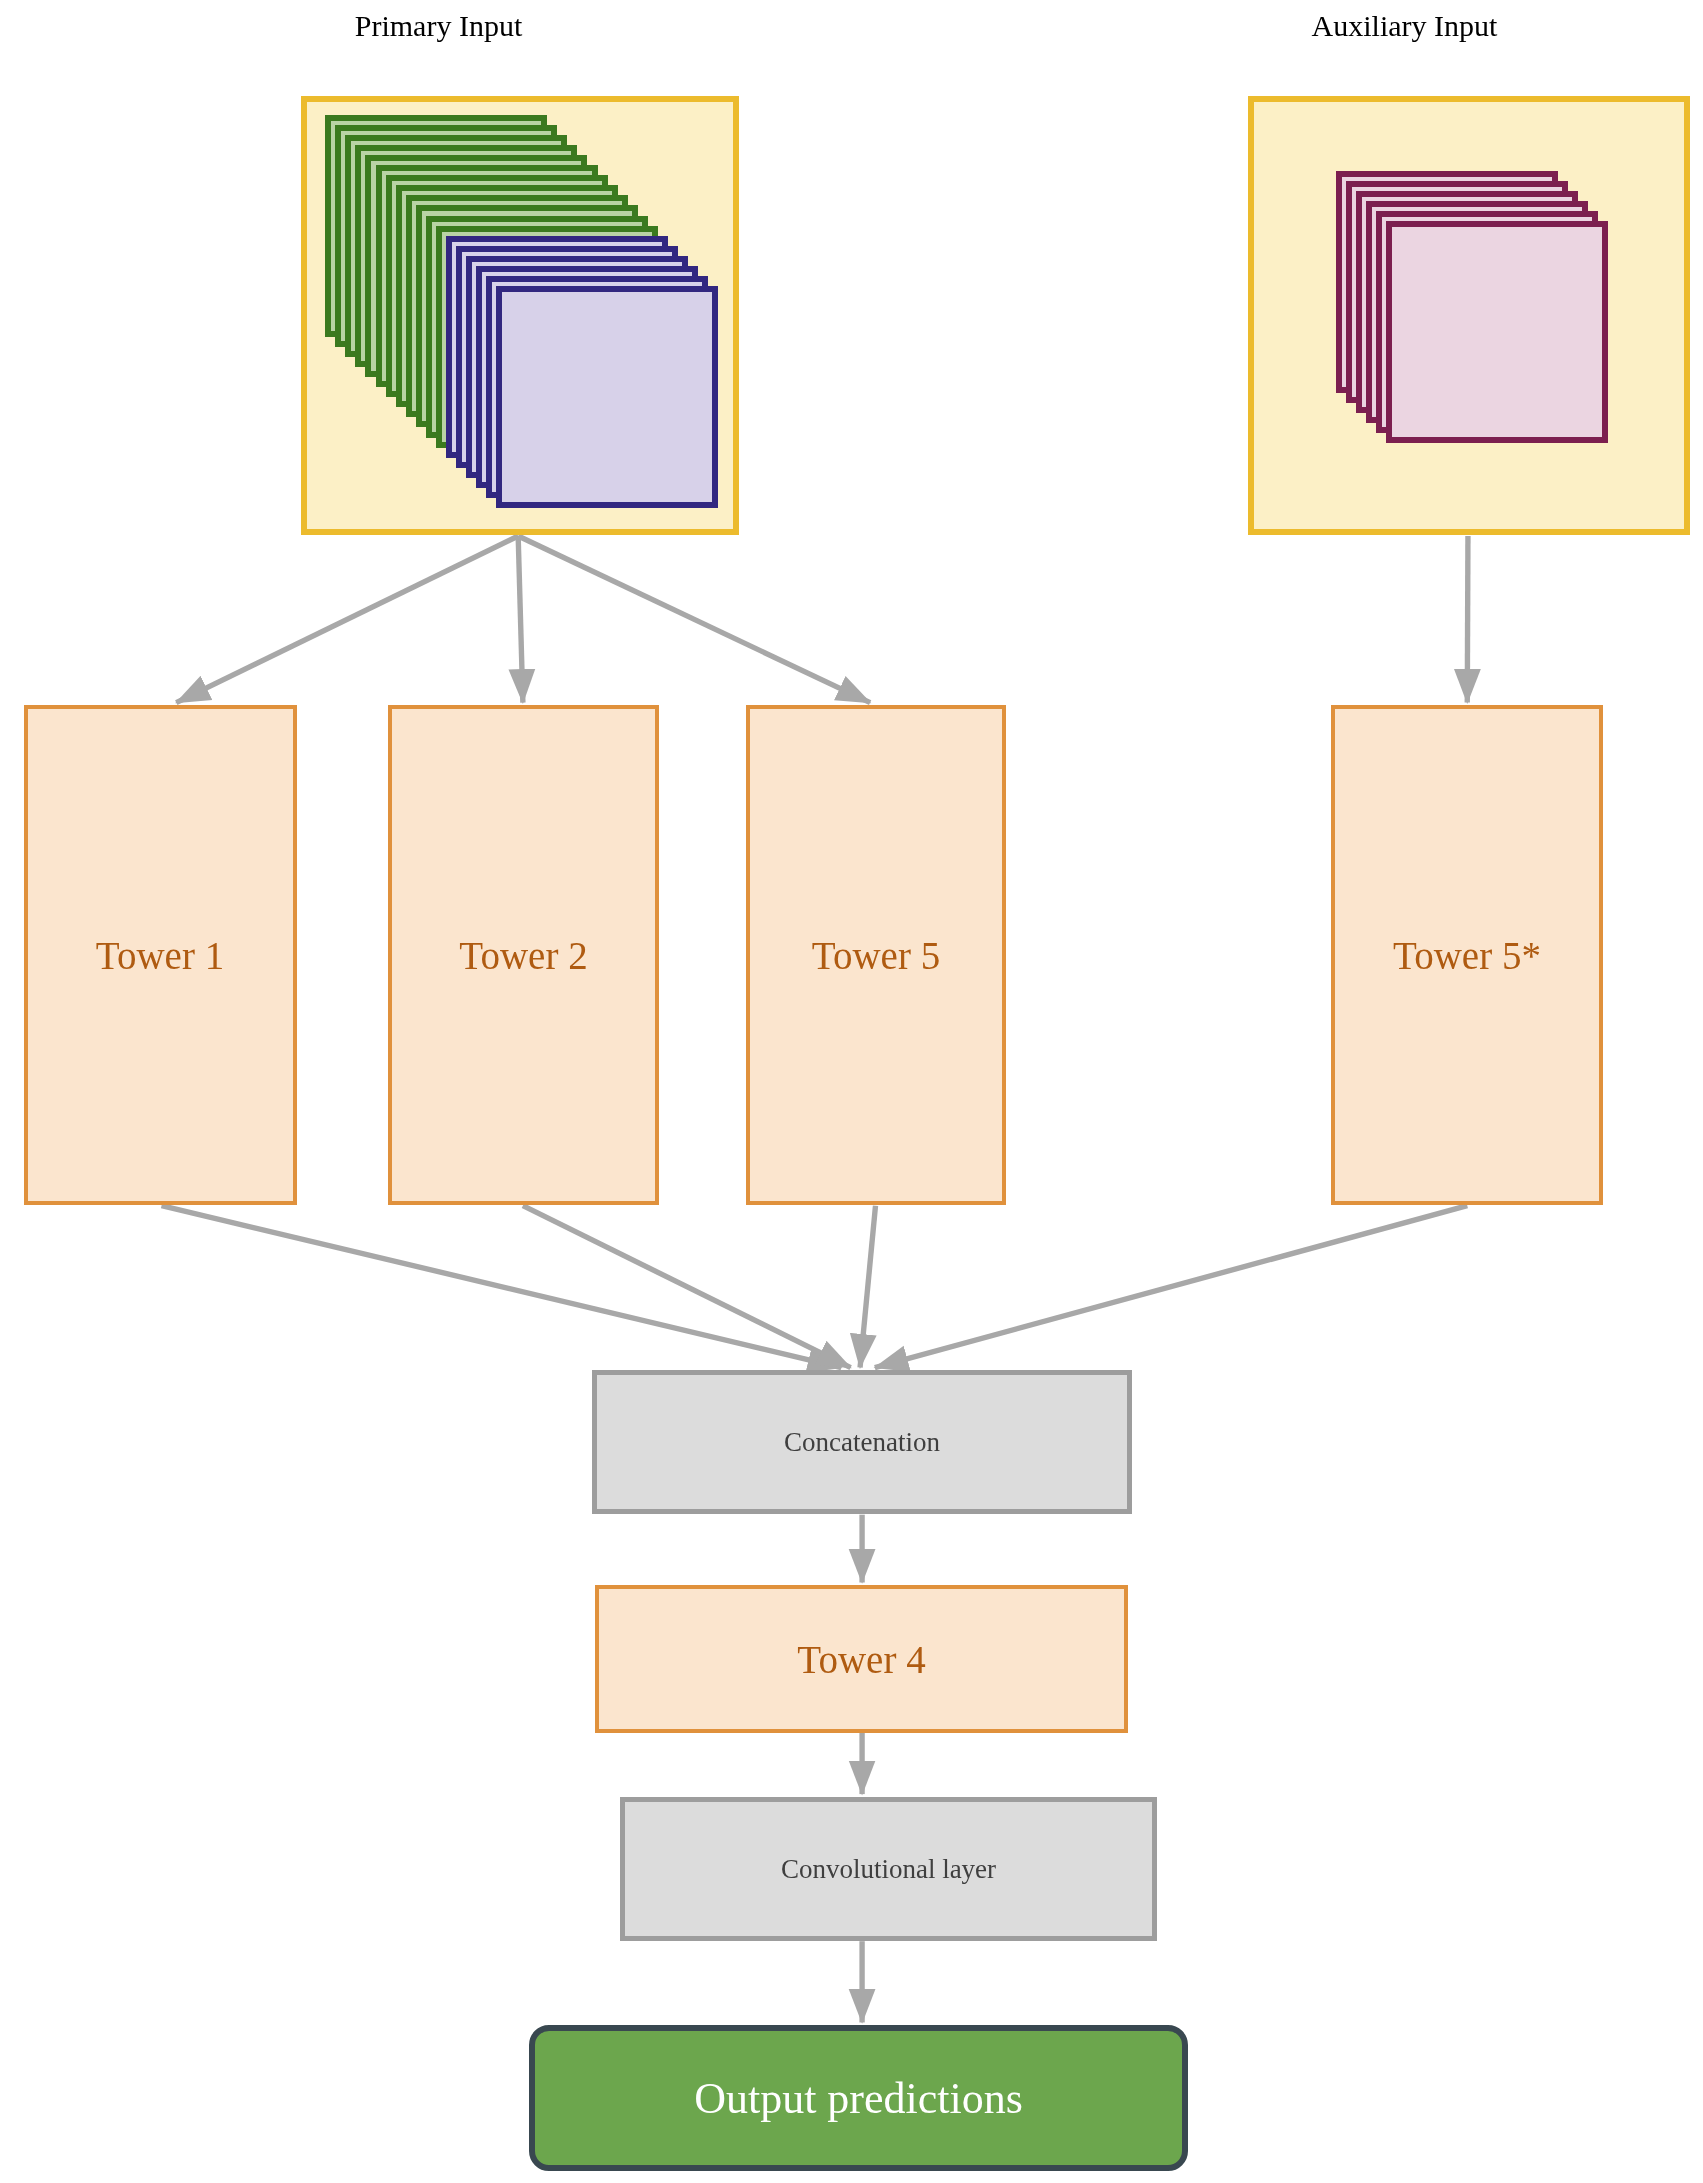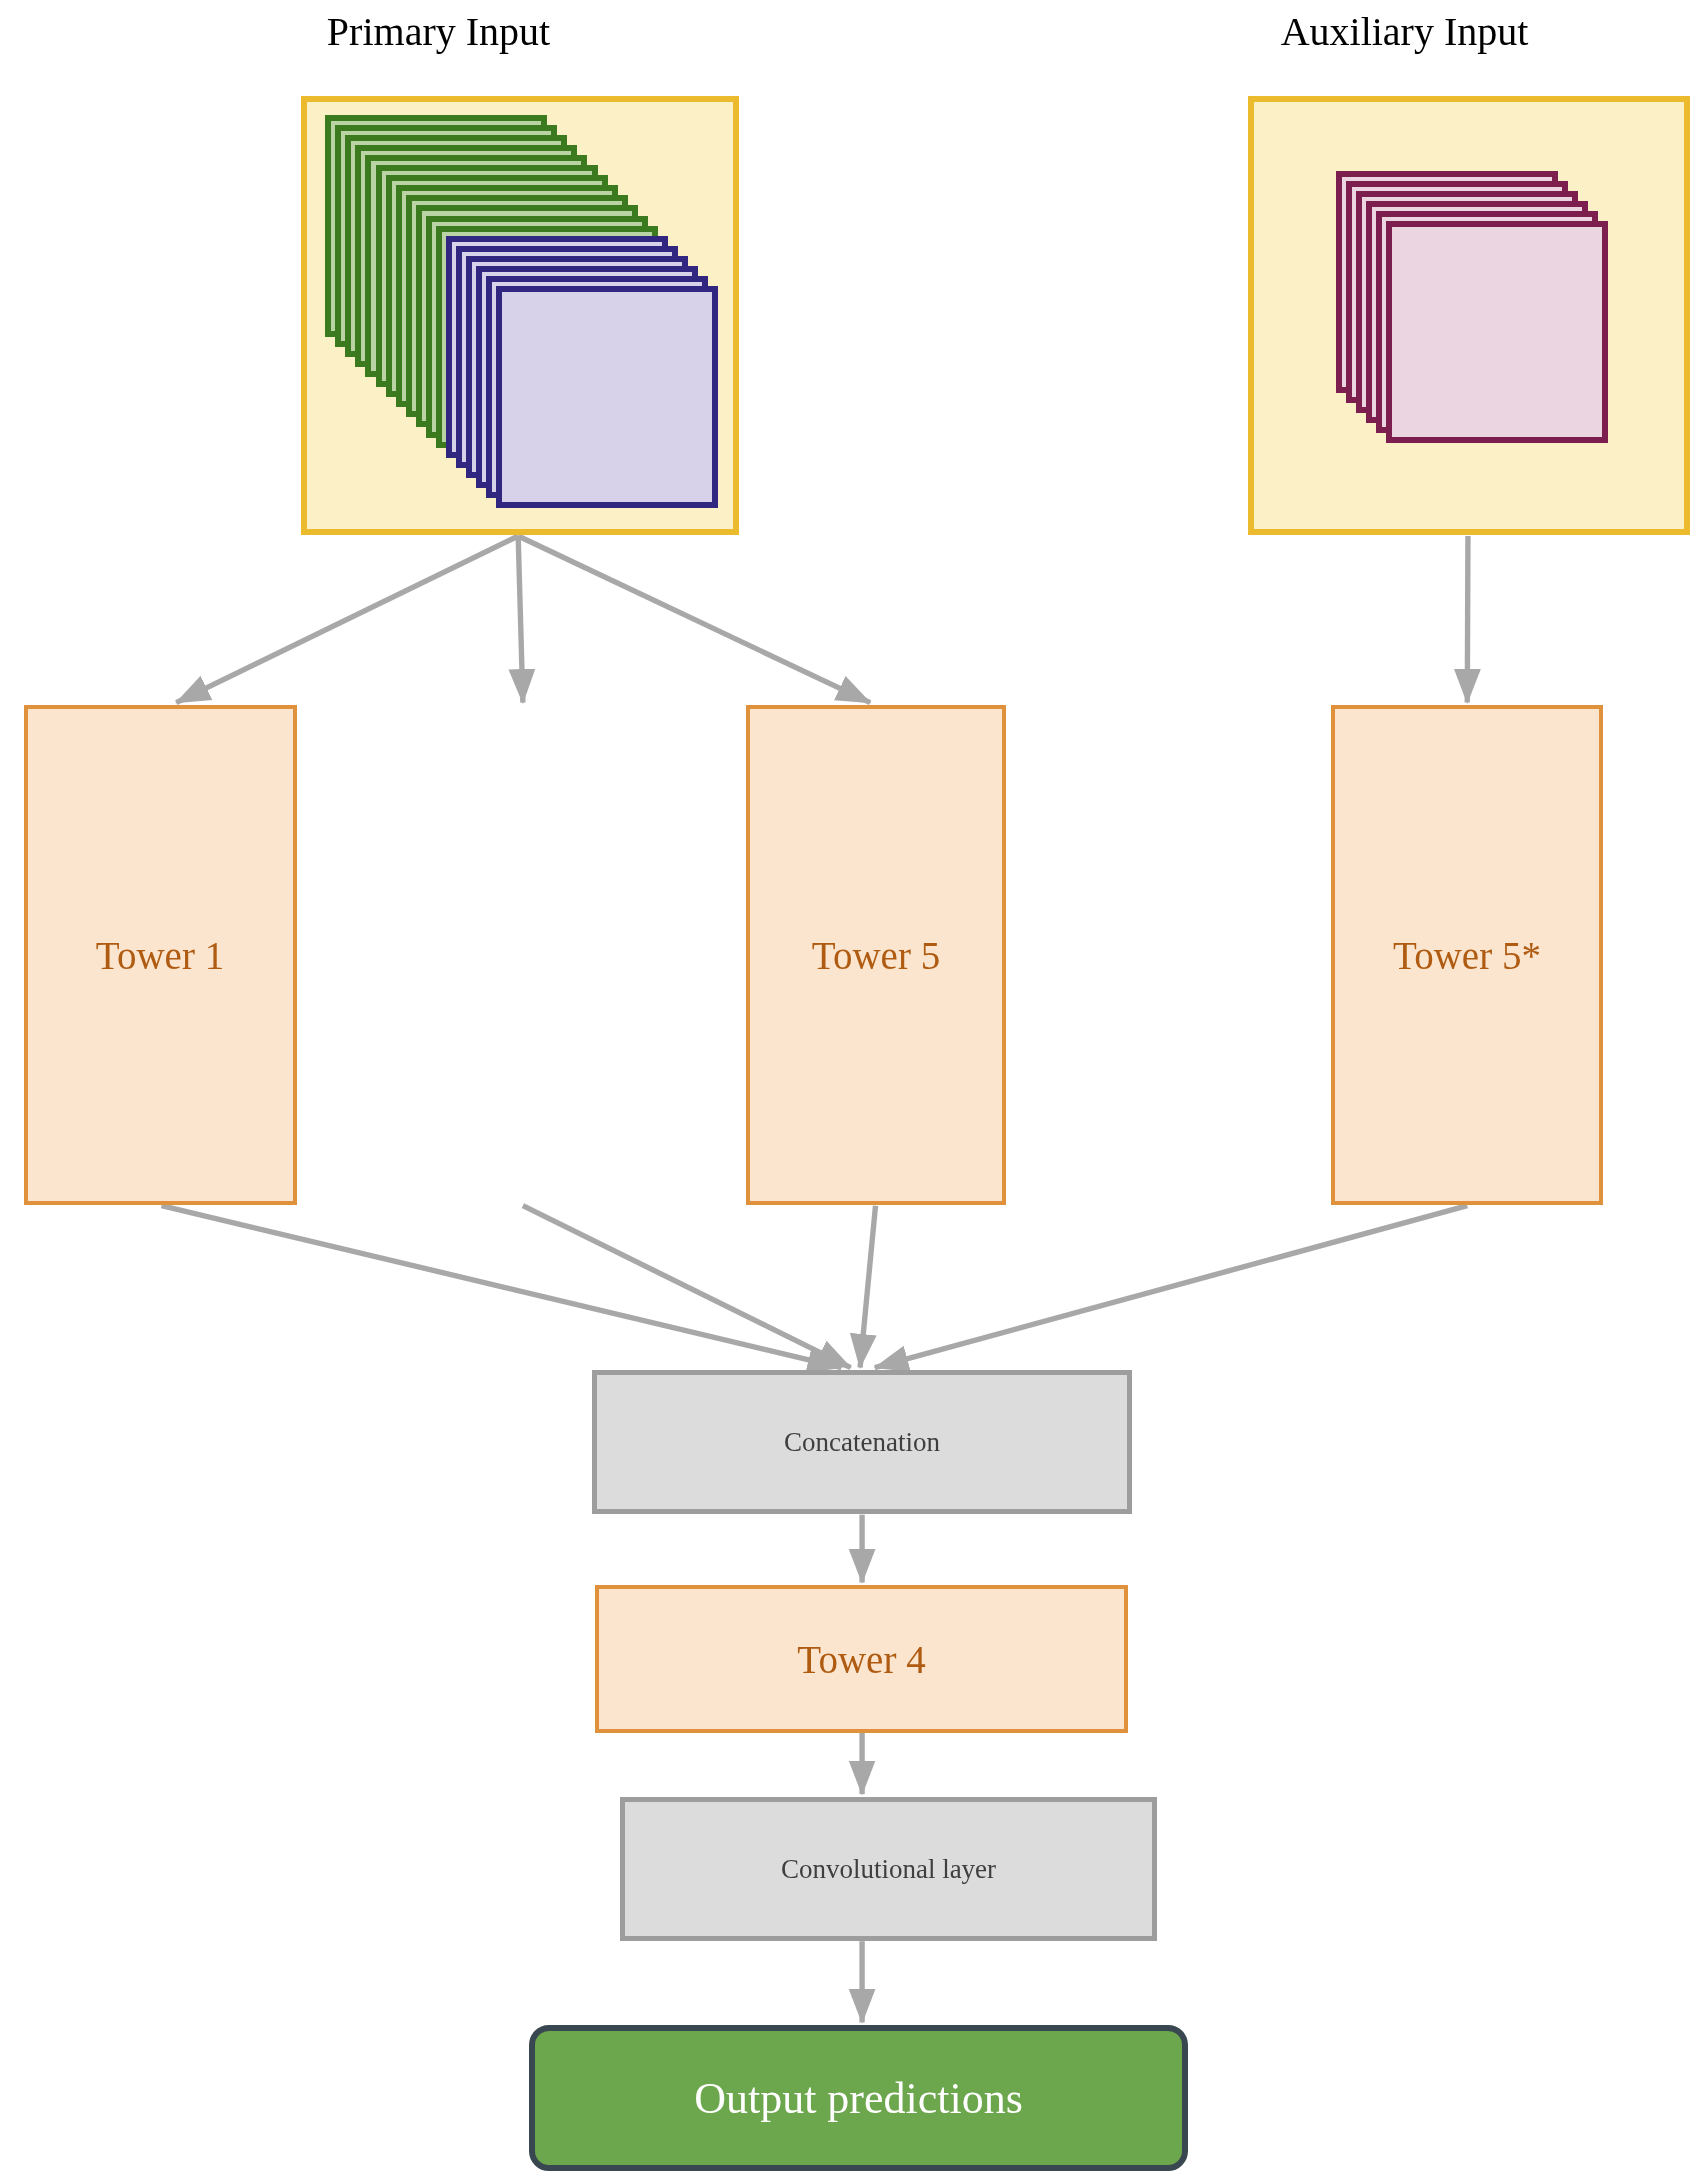--- a/index.html
+++ b/index.html
@@ -13,21 +13,21 @@
     height: 2183px;
     background: var(--c-background, #ffffff);
     font-family: "Liberation Serif", "DejaVu Serif", serif;
     overflow: hidden;
   }
 
   .title {
     position: absolute;
     width: 551px;
     text-align: center;
-    font-size: 40px;
+    font-size: 30px;
     color: var(--c-title, #000000);
     line-height: 1.15;
   }
   #primary-title  { left: 163px; top: 9.4px; }
   #aux-title      { left: 1129px; top: 9.4px; }
 
   .input-box {
     position: absolute;
     box-sizing: border-box;
     border: 6.7px solid var(--c-input-border, #ECBB2D);
@@ -162,20 +162,23 @@
       <div class="sq" style="left: 92px; top: 79px; width: 222px; height: 222px; border: 6px solid rgb(124, 31, 79); background: rgb(235, 213, 225);"></div>
       <div class="sq" style="left: 102px; top: 89px; width: 222px; height: 222px; border: 6px solid rgb(124, 31, 79); background: rgb(235, 213, 225);"></div>
       <div class="sq" style="left: 112px; top: 99px; width: 222px; height: 222px; border: 6px solid rgb(124, 31, 79); background: rgb(235, 213, 225);"></div>
       <div class="sq" style="left: 122px; top: 109px; width: 222px; height: 222px; border: 6px solid rgb(124, 31, 79); background: rgb(235, 213, 225);"></div>
       <div class="sq" style="left: 132px; top: 119px; width: 222px; height: 222px; border: 6px solid rgb(124, 31, 79); background: rgb(235, 213, 225);"></div>
     </div>
 
   <div class="tower" id="tower1">
     <span class="label">Tower 1</span>
   </div>
+  <div class="tower" id="tower2">
+    <span class="label">Tower 2</span>
+  </div>
   <div class="tower" id="tower3">
     <span class="label">Tower 5</span>
   </div>
   <div class="tower" id="tower1s">
     <span class="label">Tower 5*</span>
   </div>
 
   <div class="graybox" id="concat">
     <span class="label">Concatenation</span>
   </div>

